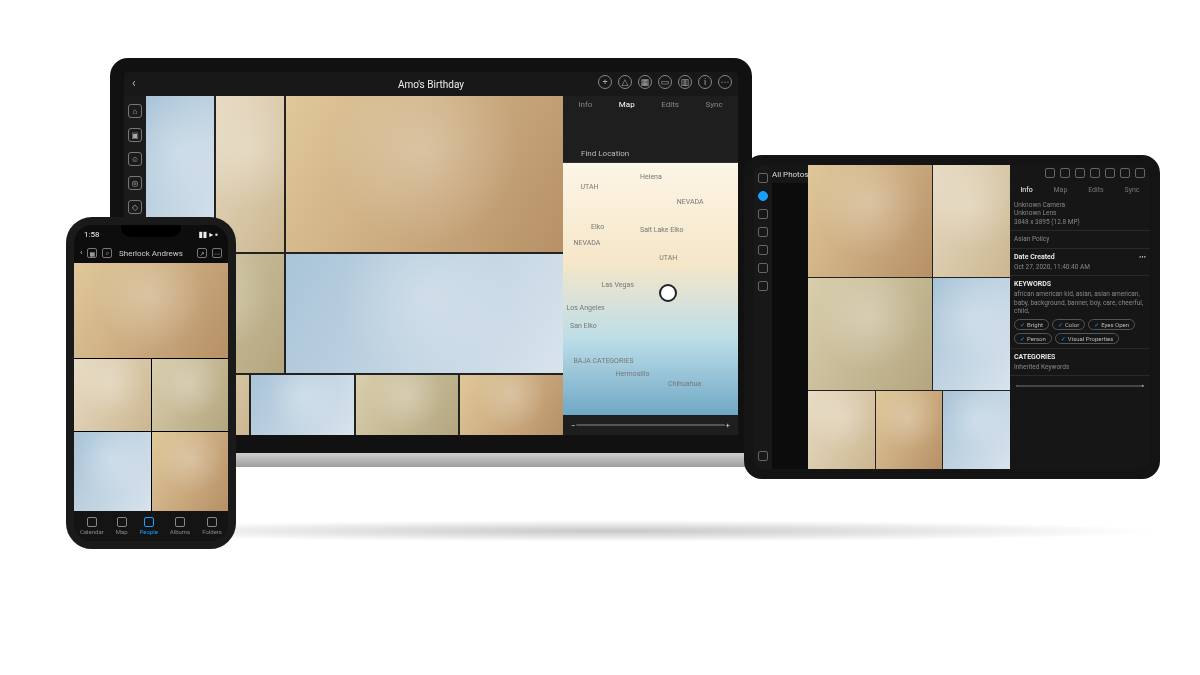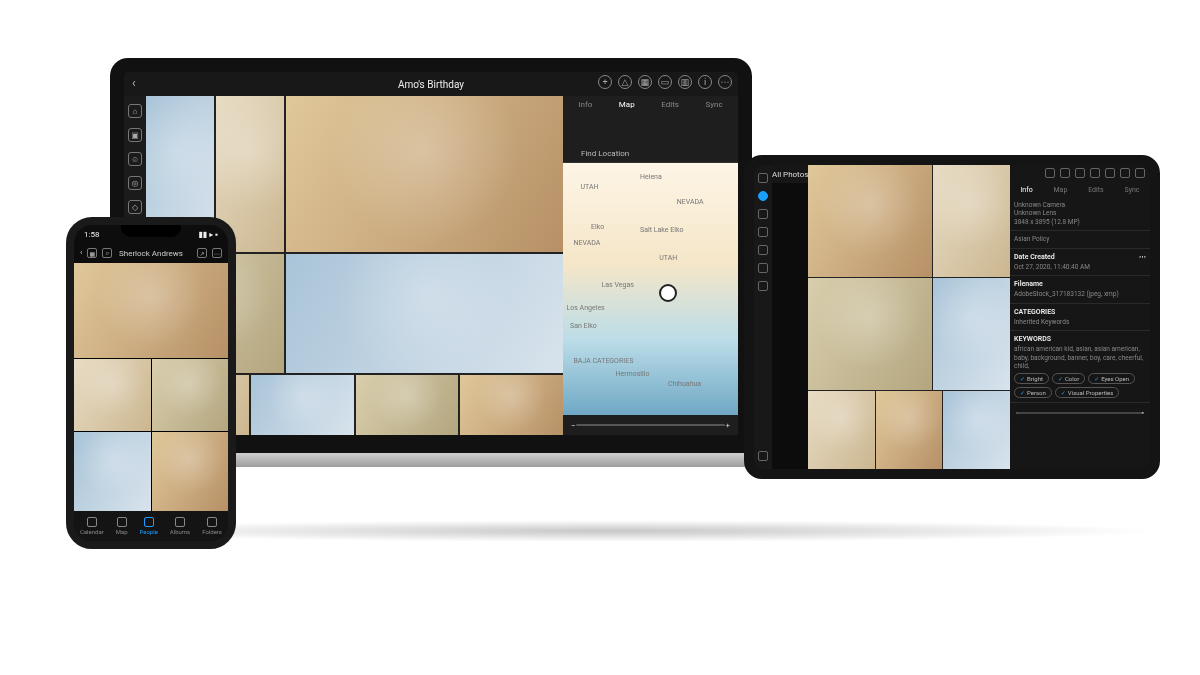--- a/index.html
+++ b/index.html
@@ -391,38 +391,34 @@
       <div class="tb-row">Asian Policy</div>
     </div>
     <div class="tb-section">
       <h6>
           <span>Date Created</span>
           <span>⋯</span>
         </h6>
       <div class="tb-row">Oct 27, 2020, 11:40:40 AM</div>
     </div>
     <div class="tb-section">
-      <h6>Filename</h6>
-      <div class="tb-row">AdobeStock_317183132 (jpeg, xmp)</div>
-    </div>
-    <div class="tb-section">
-      <h6>CATEGORIES</h6>
-      <div class="tb-row">Inherited Keywords</div>
-    </div>
-    <div class="tb-section">
       <h6>KEYWORDS</h6>
       <div class="tb-row">african american kid, asian, asian american, baby, background, banner, boy, care, cheerful, child,</div>
       <div class="chips">
         <span class="chip">Bright</span>
         <span class="chip">Color</span>
         <span class="chip">Eyes Open</span>
         <span class="chip">Person</span>
         <span class="chip">Visual Properties</span>
       </div>
     </div>
+    <div class="tb-section">
+      <h6>CATEGORIES</h6>
+      <div class="tb-row">Inherited Keywords</div>
+    </div>
     <div class="tb-slider">
       <span>▫</span>
       <div class="track"></div>
       <span>▪</span>
     </div>
   </div>
 </div>
 
 <div class="shadow"></div>
 

